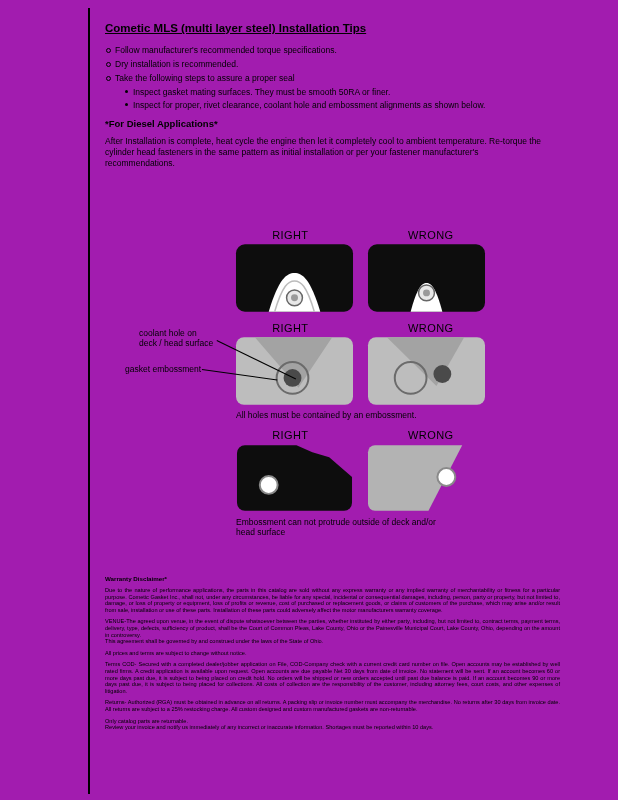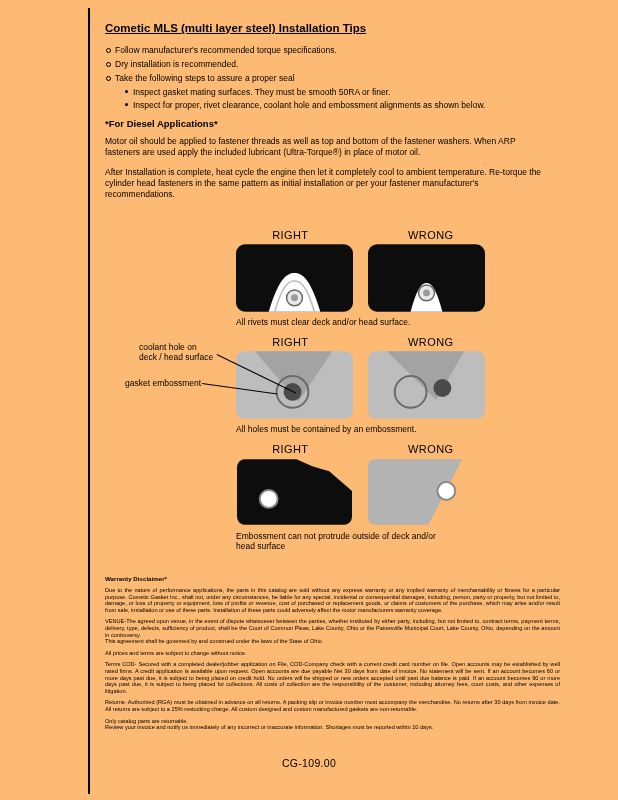--- a/index.html
+++ b/index.html
@@ -1,18 +1,18 @@
 <!DOCTYPE html>
 <html><head>
 <meta charset="utf-8">
 <style>
   * { margin:0; padding:0; box-sizing:border-box; }
   html,body { background:#ffffff; }
   .page {
-    position:relative; width:618px; height:800px; background:#fdba74;
+    position:relative; width:618px; height:800px; background:#a21caf;
     font-family:"Liberation Sans", sans-serif; color:#000; overflow:hidden;
   }
   .left-rule { position:absolute; left:88px; top:8px; width:2px; height:786px; background:#000; }
 
   .sec-title {
     position:absolute; left:105px; top:22px;
     font-size:11.5px; font-weight:bold; text-decoration:underline; white-space:nowrap;
   }
 
   .sec-bullets { position:absolute; left:105px; top:45px; list-style:none; font-size:8.5px; width:450px; }
@@ -77,21 +77,20 @@
         </li>
         <li>
           <span>Inspect for proper, rivet clearance, coolant hole and embossment alignments as shown below.</span>
         </li>
       </ul>
     </li>
   </ul>
 
   <div class="sec-diesel">
     <h2>*For Diesel Applications*</h2>
-    <p>Motor oil should be applied to fastener threads as well as top and bottom of the fastener washers. When ARP fasteners are used apply the included lubricant (Ultra-Torque®) in place of motor oil.</p>
     <p>After Installation is complete, heat cycle the engine then let it completely cool to ambient temperature. Re-torque the cylinder head fasteners in the same pattern as initial installation or per your fastener manufacturer's recommendations.</p>
   </div>
 
   <div class="sec-diagrams">
 
     <div class="diagram-row">
       <div class="row-head">
         <span>RIGHT</span>
         <span>WRONG</span>
       </div>
@@ -103,21 +102,20 @@
           <circle cx="60" cy="55" r="8" fill="#e8e8e8" stroke="#666666" stroke-width="1.5"></circle>
           <circle cx="60" cy="55" r="3.5" fill="#9a9a9a"></circle>
         </svg>
         <svg width="119" height="70" viewBox="0 0 120 70">
           <path d="M10,1 H110 a9,9 0 0 1 9,9 v50 a9,9 0 0 1 -9,9 H10 a9,9 0 0 1 -9,-9 V10 a9,9 0 0 1 9,-9 Z" fill="#0d0d0d"></path>
           <path d="M44,69 C50,46 55,40 60,40 C65,40 70,46 76,69 Z" fill="#ffffff"></path>
           <circle cx="60" cy="50" r="8" fill="#e8e8e8" stroke="#666666" stroke-width="1.5"></circle>
           <circle cx="60" cy="50" r="3.5" fill="#9a9a9a"></circle>
         </svg>
       </div>
-      <div class="caption">All rivets must clear deck and/or head surface.</div>
     </div>
 
     <div class="diagram-row">
       <div class="row-head">
         <span>RIGHT</span>
         <span>WRONG</span>
       </div>
       <div class="row-imgs">
         <svg width="119" height="70" viewBox="0 0 120 70">
           <rect x="1" y="1" width="118" height="68" rx="8" fill="#bdbdbd"></rect>
@@ -167,14 +165,13 @@
     <p>Due to the nature of performance applications, the parts in this catalog are sold without any express warranty or any implied warranty of merchantability or fitness for a particular purpose.  Cometic Gasket Inc., shall not, under any circumstances, be liable for any special, incidental or consequential damages, including, person, party or property, but not limited to, damage, or loss of property or equipment, loss of profits or revenue, cost of purchased or replacement goods, or claims of customers of the purchase, which may arise and/or result from sale, installation or use of these parts.  Installation of these parts could adversely affect the motor manufacturers warranty coverage.</p>
     <p class="tight">VENUE-The agreed upon venue, in the event of dispute whatsoever between the parties, whether instituted by either party, including, but not limited to, contract terms, payment terms, delivery, type, defects, sufficiency of product, shall be the Court of Common Pleas, Lake County, Ohio or the Painesville Municipal Court, Lake County, Ohio, depending on the amount in controversy.</p>
     <p>This agreement shall be governed by and construed under the laws of the State of Ohio.</p>
     <p>All prices and terms are subject to change without notice.</p>
     <p>Terms COD- Secured with a completed dealer/jobber application on File, COD-Company check with a current credit card number on file.  Open accounts may be established by well rated firms.  A credit application is available upon request.  Open accounts are due payable Net 30 days from date of invoice.  No statement will be sent.  If an account becomes 60 or more days past due, it is subject to being placed on credit hold.  No orders will be shipped or new orders accepted until past due balance is paid.  If an account becomes 90 or more days past due, it is subject to being placed for collections.  All costs of collection are the responsibility of the customer, including attorney fees, court costs, and other expenses of litigation.</p>
     <p>Returns- Authorized (RGA) must be obtained in advance on all returns.  A packing slip or invoice number must accompany the merchandise.  No returns after 30 days from invoice date.  All returns are subject to a 25% restocking charge.  All custom designed and custom manufactured gaskets are non-returnable.</p>
     <p class="tight">Only catalog parts are returnable.</p>
     <p>Review your invoice and notify us immediately of any incorrect or inaccurate information.  Shortages must be reported within 10 days.</p>
   </div>
 
-  <div class="footer">CG-109.00</div>
 </div>
 
 </body></html>

